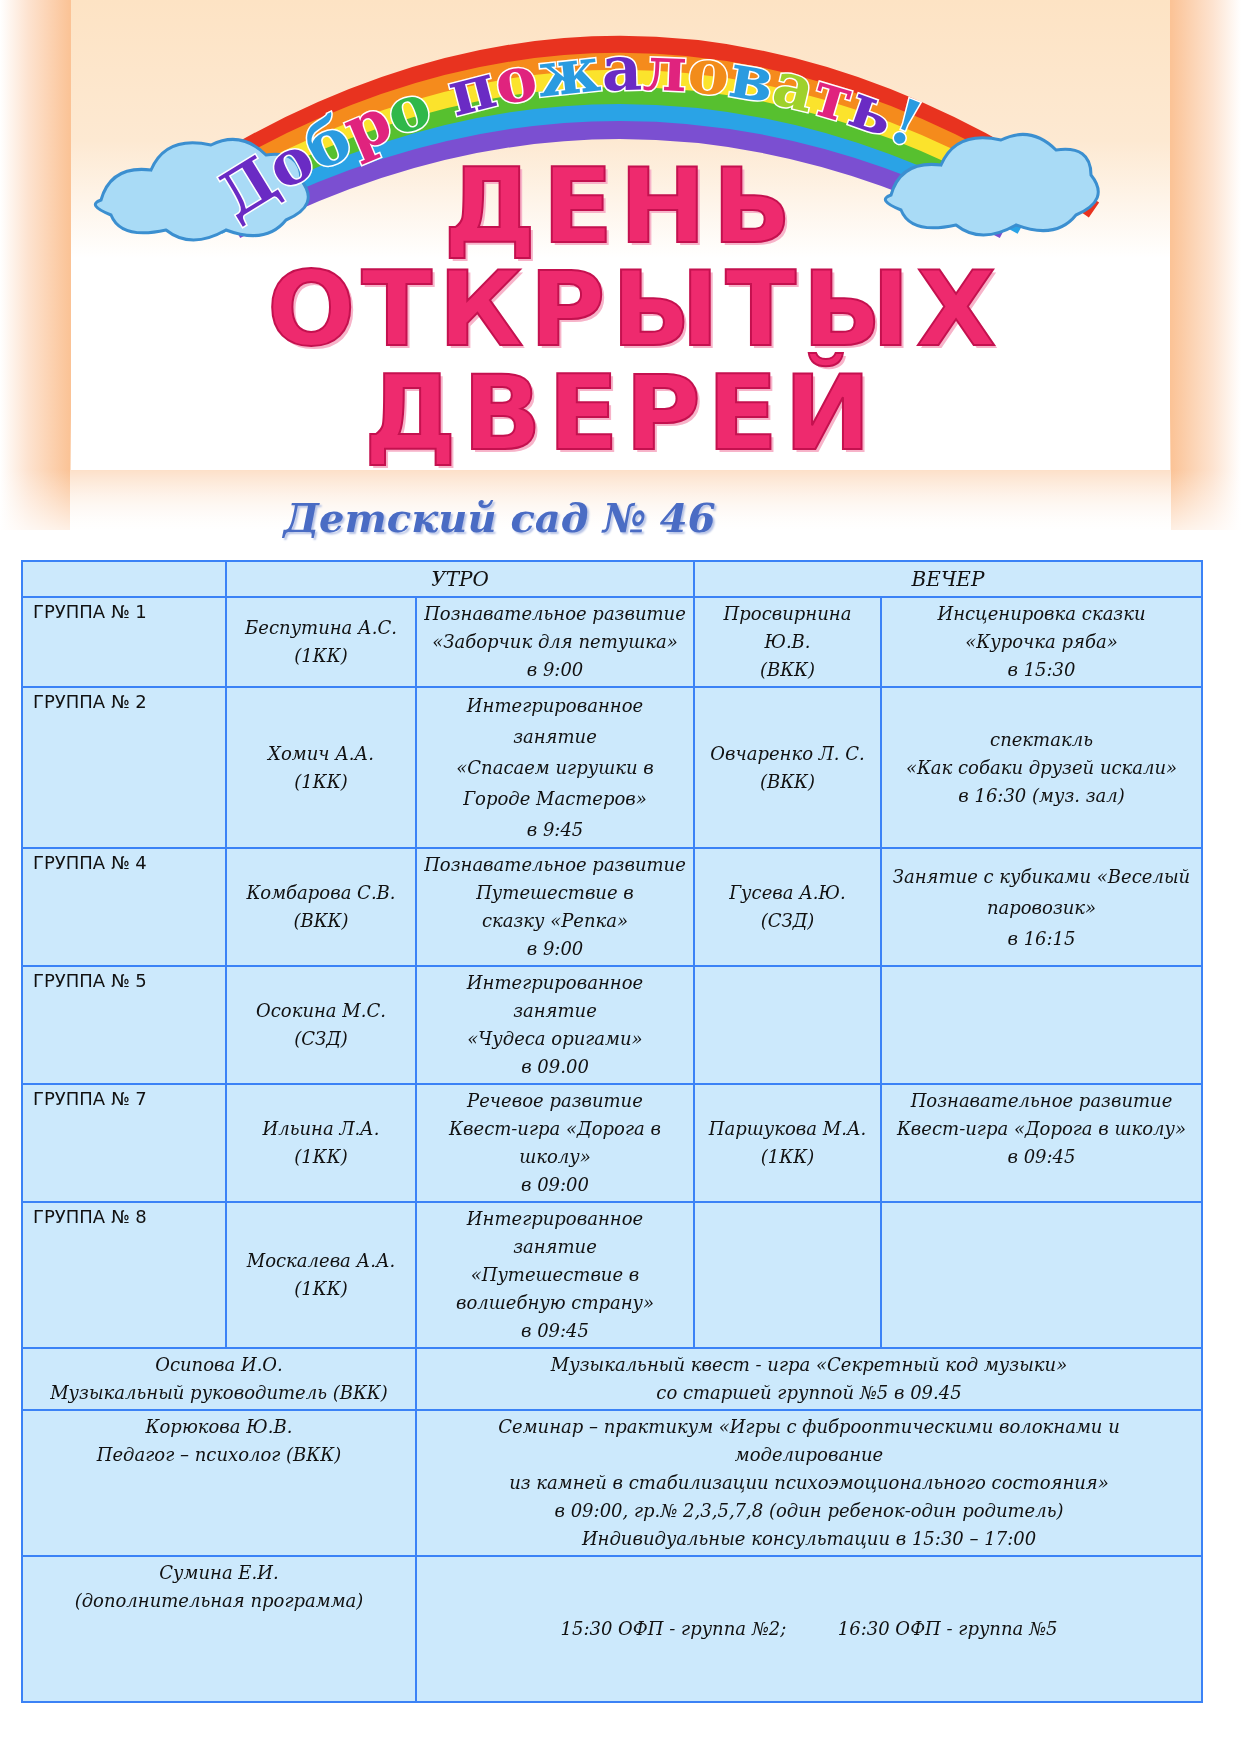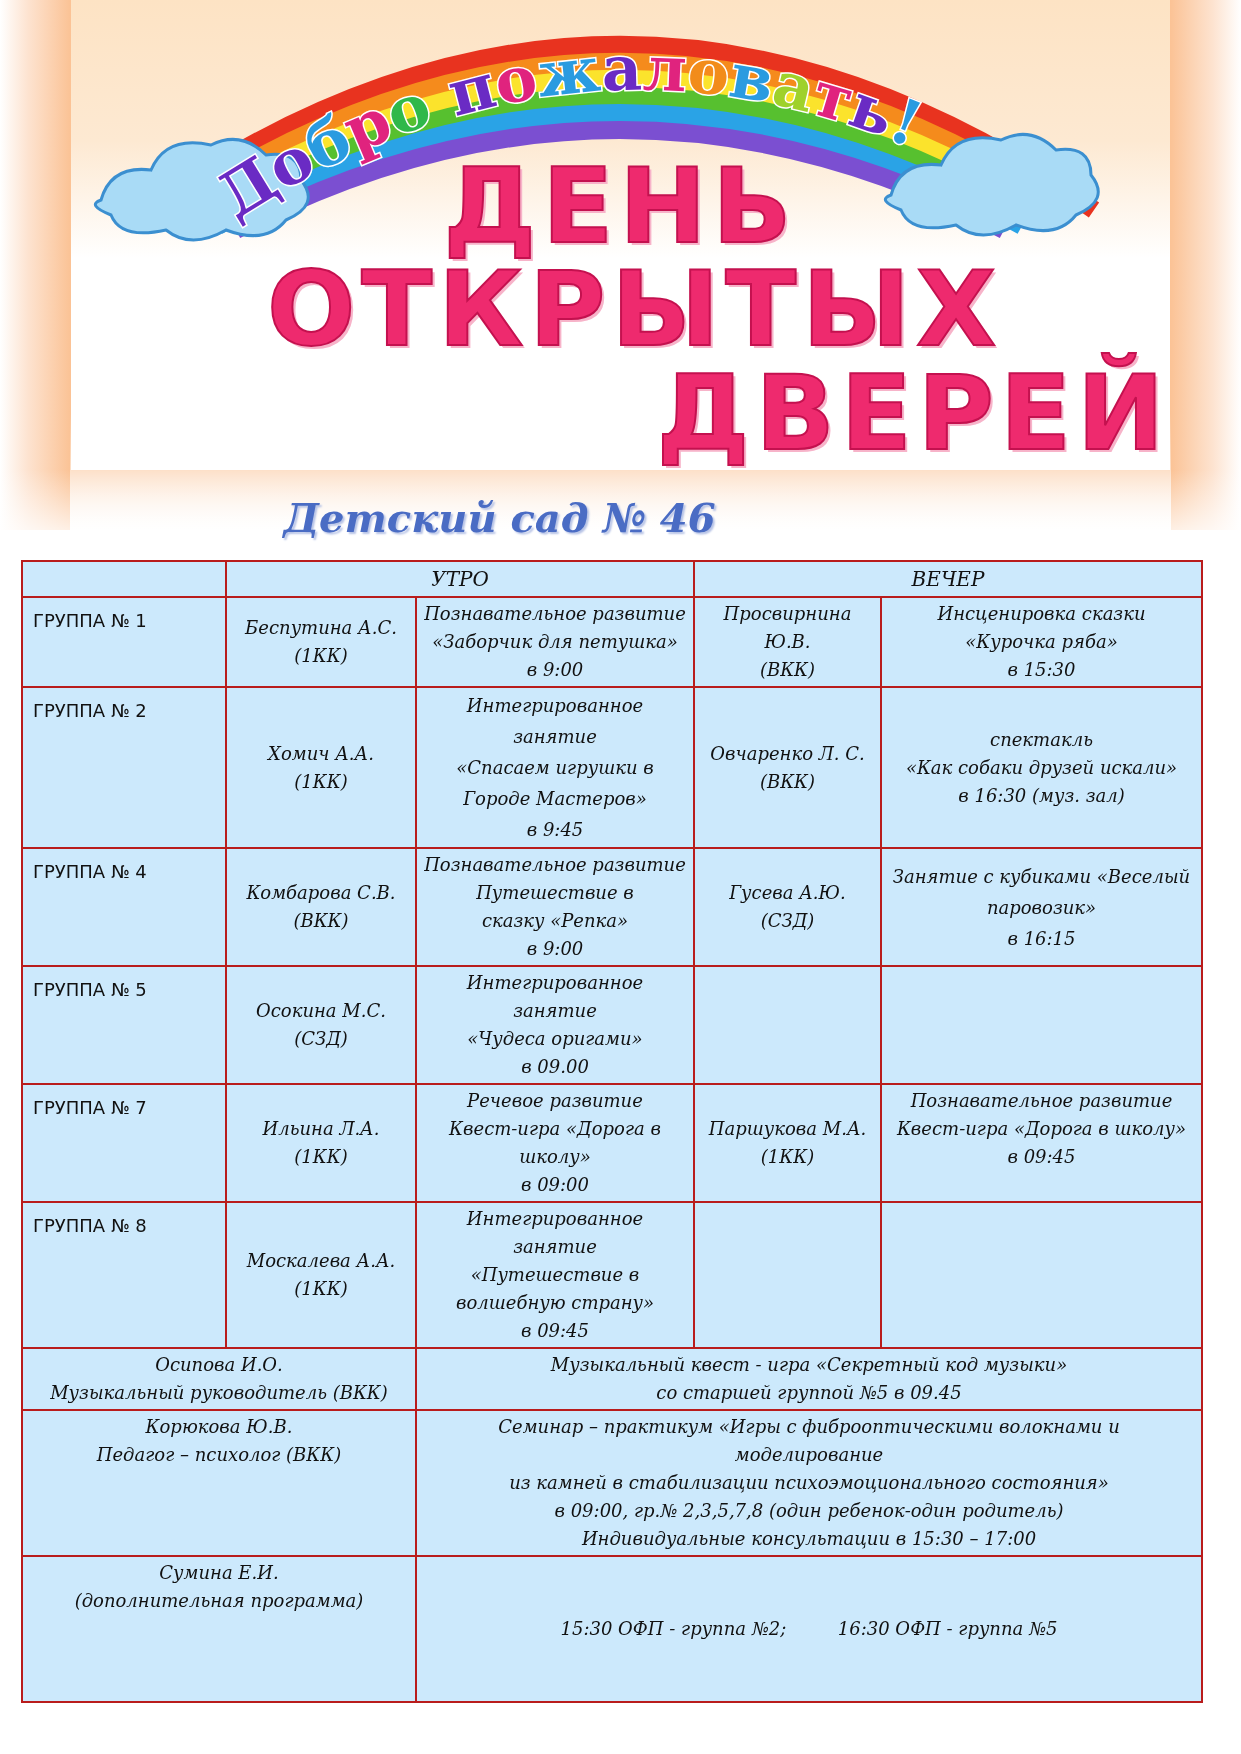--- a/index.html
+++ b/index.html
@@ -33,46 +33,46 @@
   .title-line {
     position: absolute; left: 0; width: 1099px; text-align: center;
     font-family: "DejaVu Sans", sans-serif; font-weight: bold;
     color: #ee2a6e;
     -webkit-text-stroke: 2px #c4114f;
     text-shadow: 0 0 0 #fff, 3px 3px 0 #f7b3c9;
     letter-spacing: 6px;
   }
   .title-line.l1 { top: 145px; font-size: 104px; }
   .title-line.l2 { top: 248px; font-size: 104px; margin-left: 14px; }
-  .title-line.l3 { top: 352px; font-size: 104px; text-align: right; }
+  .title-line.l3 { top: 352px; font-size: 104px; }
 
   .kindergarten-title {
     position: absolute; left: 0; top: 494px; width: 999px; text-align: center;
     font-family: "DejaVu Serif", serif; font-style: italic; font-weight: bold;
     font-size: 40px; color: #4a6cc4;
     text-shadow: 2px 2px 2px #b7c3e6;
   }
 
   
   .schedule {
     position: absolute; left: 21px; top: 560px; width: 1180px;
     border-collapse: collapse; table-layout: fixed;
     background: #cce9fc;
     font-family: "DejaVu Serif", serif; font-style: italic;
     font-size: 18px; color: #111;
   }
   .schedule td {
-    border: 2px solid #b91c1c;
+    border: 2px solid #3b82f6;
     text-align: center; vertical-align: middle;
     padding: 2px 6px; line-height: 28px;
   }
   .schedule td.group-cell {
     font-family: "DejaVu Sans", sans-serif; font-style: normal;
     text-align: left; vertical-align: top; font-size: 18px;
-    padding: 9px 10px;
+    padding: 0 10px;
   }
   .schedule td.top { vertical-align: top; }
   .schedule td.hdr { font-size: 20px; line-height: 30px; }
   .line { display: block; }
 </style>
 </head>
 <body>
 
 <div class="banner-frame"></div>
 <div class="banner-fade"></div>

